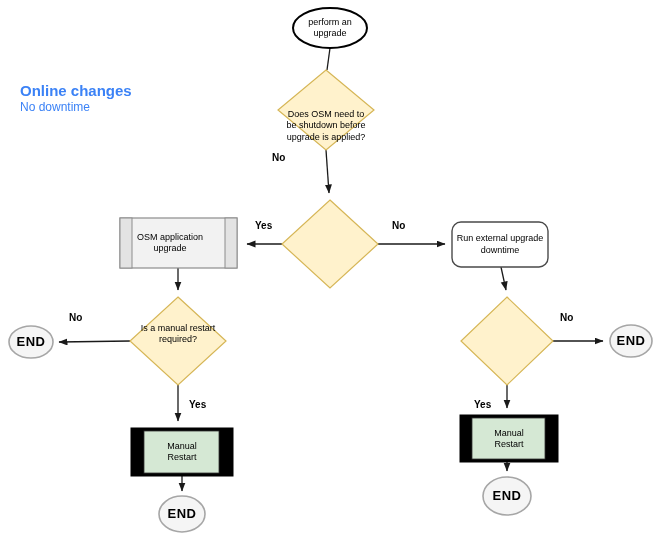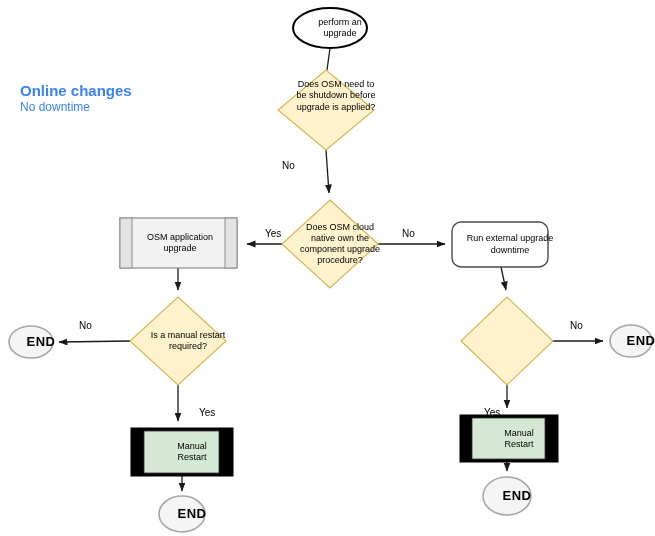--- a/index.html
+++ b/index.html
@@ -11,24 +11,23 @@
     overflow:hidden;
   }
   .diagram-layer{position:absolute;left:0;top:0;}
   .lbl{
     position:absolute;
     display:flex;align-items:center;justify-content:center;
     text-align:center;
     color:#000;
     line-height:1.25;
     pointer-events:none;
-    padding-left:10px;
   }
   .node-text{font-size:9px;}
-  .edge-label{font-size:10px;font-weight:normal;justify-content:flex-start;margin-top:8px;}
+  .edge-label{font-size:10px;font-weight:bold;justify-content:flex-start;}
   .end-text{font-size:13px;font-weight:bold;letter-spacing:0.5px;}
   .title-block{
     position:absolute;left:20px;top:83px;width:180px;
     text-align:left;color:#3b82f6;
   }
   .title-heading{font-size:15px;font-weight:bold;line-height:1.1;}
   .title-sub{font-size:12px;line-height:1.3;}
 </style>
 </head>
 <body>
@@ -86,29 +85,28 @@
     <ellipse cx="507" cy="496" rx="24" ry="19" fill="#f5f5f5" stroke="#a6a6a6" stroke-width="1.6"></ellipse>
   </svg>
 
   <div class="title-block">
     <div class="title-heading">Online changes</div>
     <div class="title-sub">No downtime</div>
   </div>
 
   <div class="lbl node-text" style="left:294px;top:12px;width:72px;height:32px;">perform an upgrade</div>
 
-  <div class="lbl node-text" style="left:284px;top:66px;width:84px;height:60px;">Does OSM need to be shutdown before upgrade is applied?</div>
+  <div class="lbl node-text" style="left:284px;top:96px;width:84px;height:60px;">Does OSM need to be shutdown before upgrade is applied?</div>
 
-  <div class="lbl node-text" style="left:287px;top:216px;width:86px;height:56px;">Does OSM cloud native own the component upgrade procedure?</div>
 
   <div class="lbl node-text" style="left:134px;top:222px;width:72px;height:42px;">OSM application upgrade</div>
 
   <div class="lbl node-text" style="left:456px;top:226px;width:88px;height:37px;">Run external upgrade downtime</div>
 
-  <div class="lbl node-text" style="left:138px;top:319px;width:80px;height:44px;">Is a manual restart required?</div>
+  <div class="lbl node-text" style="left:138px;top:312px;width:80px;height:44px;">Is a manual restart required?</div>
 
 
   <div class="lbl node-text" style="left:156px;top:437px;width:52px;height:30px;">Manual Restart</div>
 
   <div class="lbl node-text" style="left:483px;top:424px;width:52px;height:30px;">Manual Restart</div>
 
   <div class="lbl end-text" style="left:11px;top:332px;width:40px;height:20px;">END</div>
 
   <div class="lbl end-text" style="left:162px;top:504px;width:40px;height:20px;">END</div>
 

